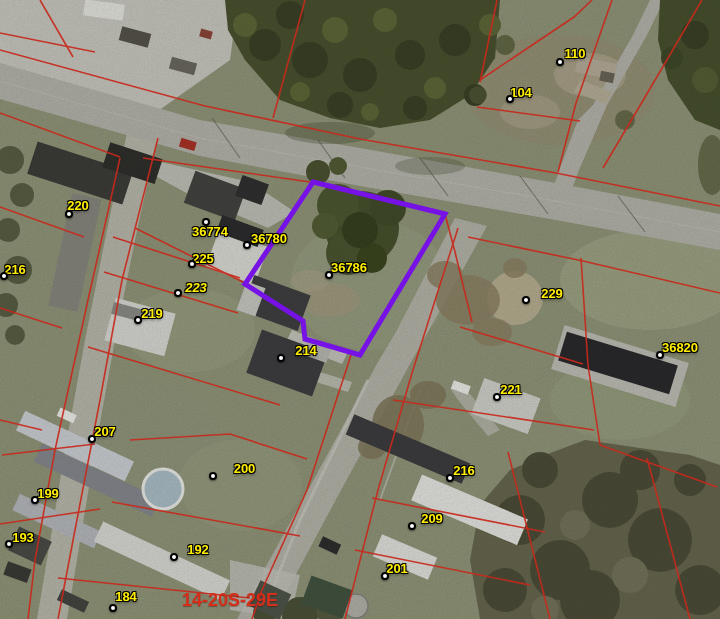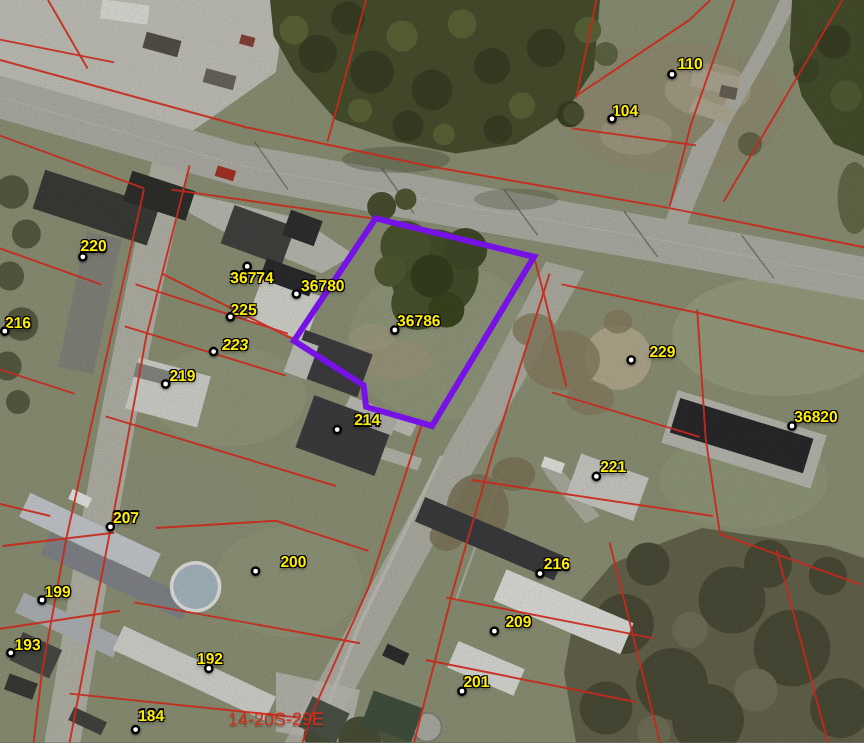--- a/index.html
+++ b/index.html
@@ -23,21 +23,21 @@
   .pdot{
     position:absolute;
     width:4px;height:4px;
     transform:translate(-50%,-50%);
     background:#fff;border:2px solid #000;border-radius:50%;
     box-shadow:0 1px 2px rgba(0,0,0,.5);
   }
   .section-label{
     position:absolute;
     transform:translate(-50%,-50%);
-    font-weight:normal;font-size:15px;line-height:1;
+    font-weight:bold;font-size:18px;line-height:1;
     color:var(--section-red,#d32f1b);
     text-shadow:0 1px 1px rgba(70,10,0,.4);
     white-space:nowrap;
   }
 </style>
 </head>
 <body>
 
 <div class="stage">
 
@@ -328,21 +328,21 @@
       <div class="plabel" style="left: 105px; top: 431px;">207</div>
       <div class="pdot" style="left: 92px; top: 439px;"></div>
       <div class="plabel" style="left: 226px; top: 468px; padding-left: 37px;">200</div>
       <div class="pdot" style="left: 213px; top: 476px;"></div>
       <div class="plabel" style="left: 48px; top: 493px;">199</div>
       <div class="pdot" style="left: 35px; top: 500px;"></div>
       <div class="plabel" style="left: 464px; top: 470px;">216</div>
       <div class="pdot" style="left: 450px; top: 478px;"></div>
       <div class="plabel" style="left: 23px; top: 537px;">193</div>
       <div class="pdot" style="left: 9px; top: 544px;"></div>
-      <div class="plabel" style="left: 175px; top: 549px;">192</div>
+      <div class="plabel" style="left: 198px; top: 549px;">192</div>
       <div class="pdot" style="left: 174px; top: 557px;"></div>
       <div class="plabel" style="left: 424px; top: 518px; padding-left: 16px;">209</div>
       <div class="pdot" style="left: 412px; top: 526px;"></div>
       <div class="plabel" style="left: 397px; top: 568px;">201</div>
       <div class="pdot" style="left: 385px; top: 576px;"></div>
       <div class="plabel" style="left: 126px; top: 596px;">184</div>
       <div class="pdot" style="left: 113px; top: 608px;"></div>
     </div>
 
 <div class="section-label" style="left:230px;top:600px;">14-20S-29E</div>

